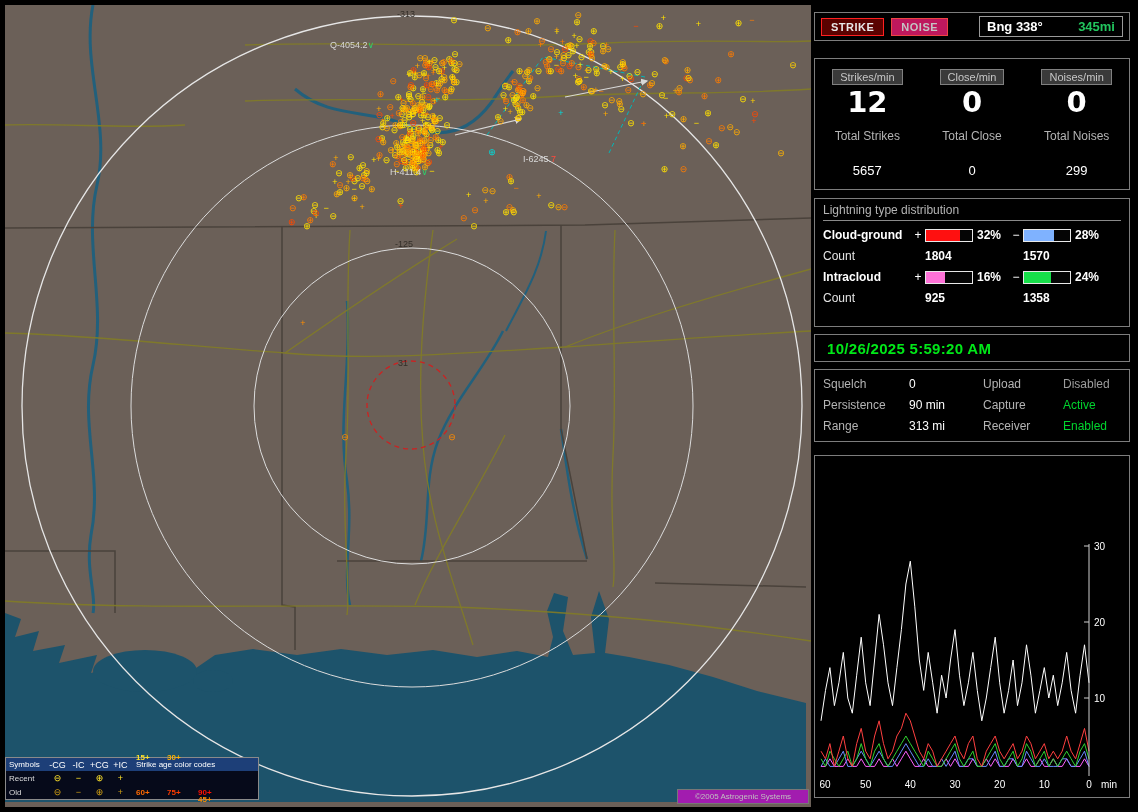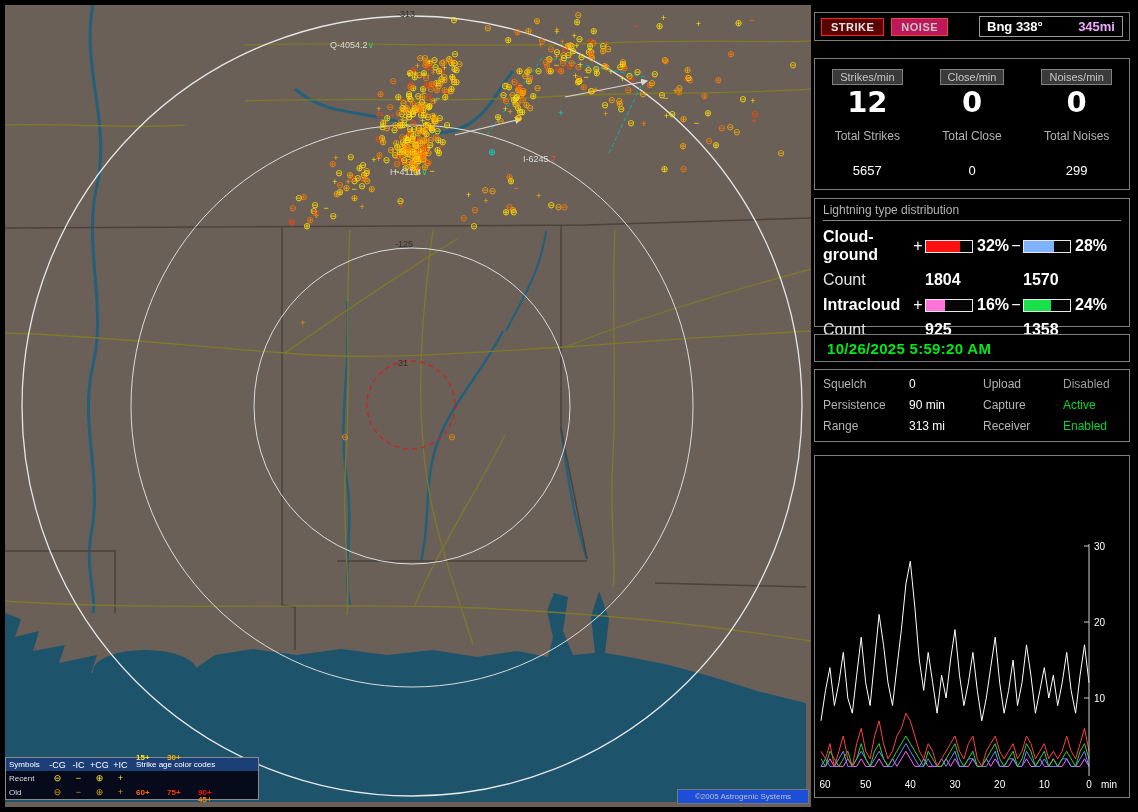--- a/index.html
+++ b/index.html
@@ -10,42 +10,42 @@
   #map-svg{display:block}
   
   .legend{position:absolute;left:0px;top:752px;width:254px;background:#060a1a;border:1px solid #8a8a8a;
           font-size:8px;color:#ddd;box-sizing:border-box}
   .leg-row{display:flex;align-items:center;height:14px}
   .leg-head{background:#1d3f78;color:#fff;height:13px}
   .leg-c0{width:38px;padding-left:3px}
   .leg-sym{width:21px;text-align:center;font-size:9px}
   .leg-age-h{flex:1;padding-left:5px}
   .leg-age{width:31px;font-weight:bold}
-  .copyright{position:absolute;left:672px;top:784px;width:130px;background:#1d4ed8;border:1px solid #777;
+  .copyright{position:absolute;left:672px;top:784px;width:130px;background:#a21caf;border:1px solid #777;
              color:#c0c0c0;font-size:8px;text-align:center;padding:2px 0}
   
   .panel{position:absolute;left:814px;width:316px;background:#000;border:1px solid #7d7d7d;
          box-sizing:border-box;color:#ccc}
   #box-top{top:12px;height:29px;display:flex;align-items:center;gap:7px;padding:0 6px}
   .tbtn{font-size:11px;font-weight:bold;padding:2px 9px;letter-spacing:.5px;cursor:default}
   #strike-btn{background:#5a0200;border:1px solid #ff2020;color:#e8e8e8}
   #noise-btn{background:#be185d;border:1px solid #ef4444;color:#c4c4c4}
   #bng-box{margin-left:auto;display:flex;justify-content:space-between;width:128px;border:1px solid #9a9a9a;
            padding:2px 7px;font-size:13px;font-weight:bold;color:#fff;background:#000}
-  #bng-range{color:#f0abfc}
+  #bng-range{color:#22c55e}
   #box-counters{top:58px;height:132px}
   #counter-cols{display:grid;grid-template-columns:1fr 1fr 1fr;text-align:center;padding-top:8px}
   .rate-btn{display:inline-block;background:#3a3a3a;border:1px solid #808080;color:#c6c6c6;font-size:11px;padding:1px 7px}
   .big-num{font-size:29px;font-weight:bold;color:#fff;line-height:1.2;font-family:"DejaVu Sans",sans-serif}
   .total-label{color:#b4b4b4;font-size:12px;margin-top:9px}
   .total-val{color:#fff;font-size:13px;margin-top:20px}
   #box-dist{top:198px;height:129px;padding:4px 8px}
   #dist-title{color:#b4b4b4;font-size:12px;border-bottom:1px solid #8a8a8a;padding-bottom:3px}
   .dist-row{display:grid;grid-template-columns:88px 14px 48px 36px 14px 48px 40px;align-items:center;
-            font-size:16px;margin-top:7px}
+            font-size:12px;margin-top:7px}
   .dist-name{color:#fff;font-weight:bold}
   .dist-sign{color:#fff;text-align:center}
   .bar{height:11px;border:1px solid #e8e8e8;background:#050505}
   .bar i{display:block;height:100%}
   .dist-pct{color:#fff;font-weight:bold;padding-left:4px}
   .count-label{color:#e4e4e4}
   .count-val{color:#fff;font-weight:bold}
   #box-time{top:334px;height:28px;display:flex;align-items:center;padding:0 12px}
   #datetime{color:#00e818;font-size:15px;font-weight:bold;letter-spacing:.3px}
   #box-settings{top:369px;height:73px;padding:7px 8px}

